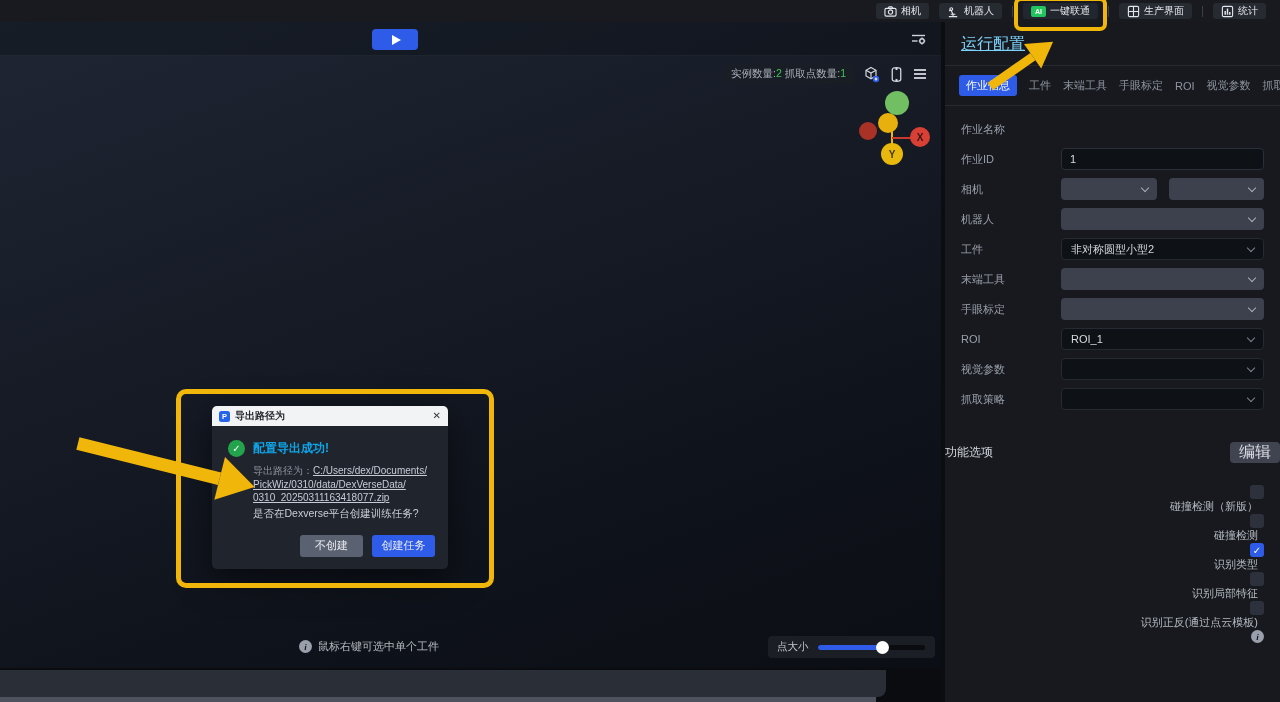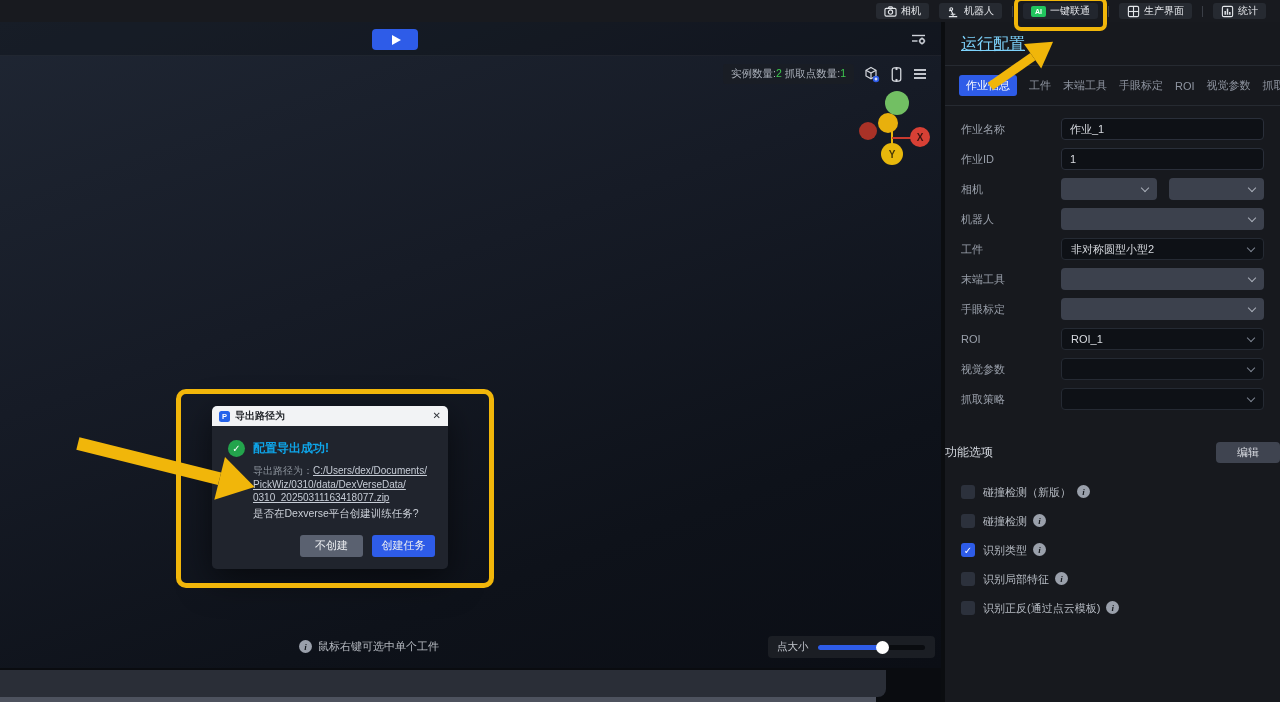--- a/index.html
+++ b/index.html
@@ -114,24 +114,24 @@
   .sel { flex:1; height:22px; border-radius:4px; display:flex; align-items:center; justify-content:space-between;
          padding:0 9px; font-size:11px; cursor:pointer; }
   .sel.light { background:#3c414d; color:#dfe2e8; }
   .sel.dark { background:#0e1116; border:1px solid #252a33; color:#d8dbe0; }
   .chev { width:6px; height:6px; border-right:1.5px solid #a7adb8; border-bottom:1.5px solid #a7adb8;
           transform:rotate(45deg); margin-top:-3px; flex:0 0 6px; }
   .sel.dark .chev { border-color:#7d8490; }
 
   .pn-opts-head { display:flex; align-items:center; justify-content:space-between; padding:24px 0 0; }
   .pn-opts-title { font-size:12px; color:#d3d7de; }
-  .edit-btn { width:64px; height:21px; background:#3f4450; border:none; border-radius:4px; color:#dadde3;
-              font-size:11px; cursor:pointer; font-family:inherit; }
+  .edit-btn { width:50px; height:21px; background:#3f4450; border:none; border-radius:4px; color:#dadde3;
+              font-size:16px; cursor:pointer; font-family:inherit; }
   .pn-checks { padding:22px 16px 0; }
-  .c-row { display:flex; align-items:flex-start; height:16px; margin-bottom:13px; }
+  .c-row { display:flex; align-items:flex-end; height:16px; margin-bottom:13px;flex-direction:column; }
   .cbox { width:14px; height:14px; border-radius:3px; background:#2c313c; cursor:pointer;
           display:flex; align-items:center; justify-content:center; flex:0 0 14px; }
   .cbox.checked { background:#2e5ce8; color:#fff; font-size:10px; }
   .c-label { font-size:11px; color:#b5bac2; margin:0 6px 0 8px; }
 
   .gap-col { position:absolute; left:941px; top:22px; width:4px; height:680px; background:#0b0d10; }
 </style>
 </head>
 <body>
 
@@ -306,23 +306,20 @@
       <span class="pn-tab">末端工具</span>
       <span class="pn-tab">手眼标定</span>
       <span class="pn-tab">ROI</span>
       <span class="pn-tab">视觉参数</span>
       <span class="pn-tab">抓取策略</span>
     </div>
 
     <div class="pn-form">
       <div class="f-row">
         <span class="f-label">作业名称</span>
-        <div class="f-ctrl">
-            <input class="inp" value="作业_1" style="">
-          </div>
       </div>
       <div class="f-row">
         <span class="f-label">作业ID</span>
         <div class="f-ctrl">
             <input class="inp" value="1" style="">
           </div>
       </div>
       <div class="f-row">
         <span class="f-label">相机</span>
         <div class="f-ctrl">

